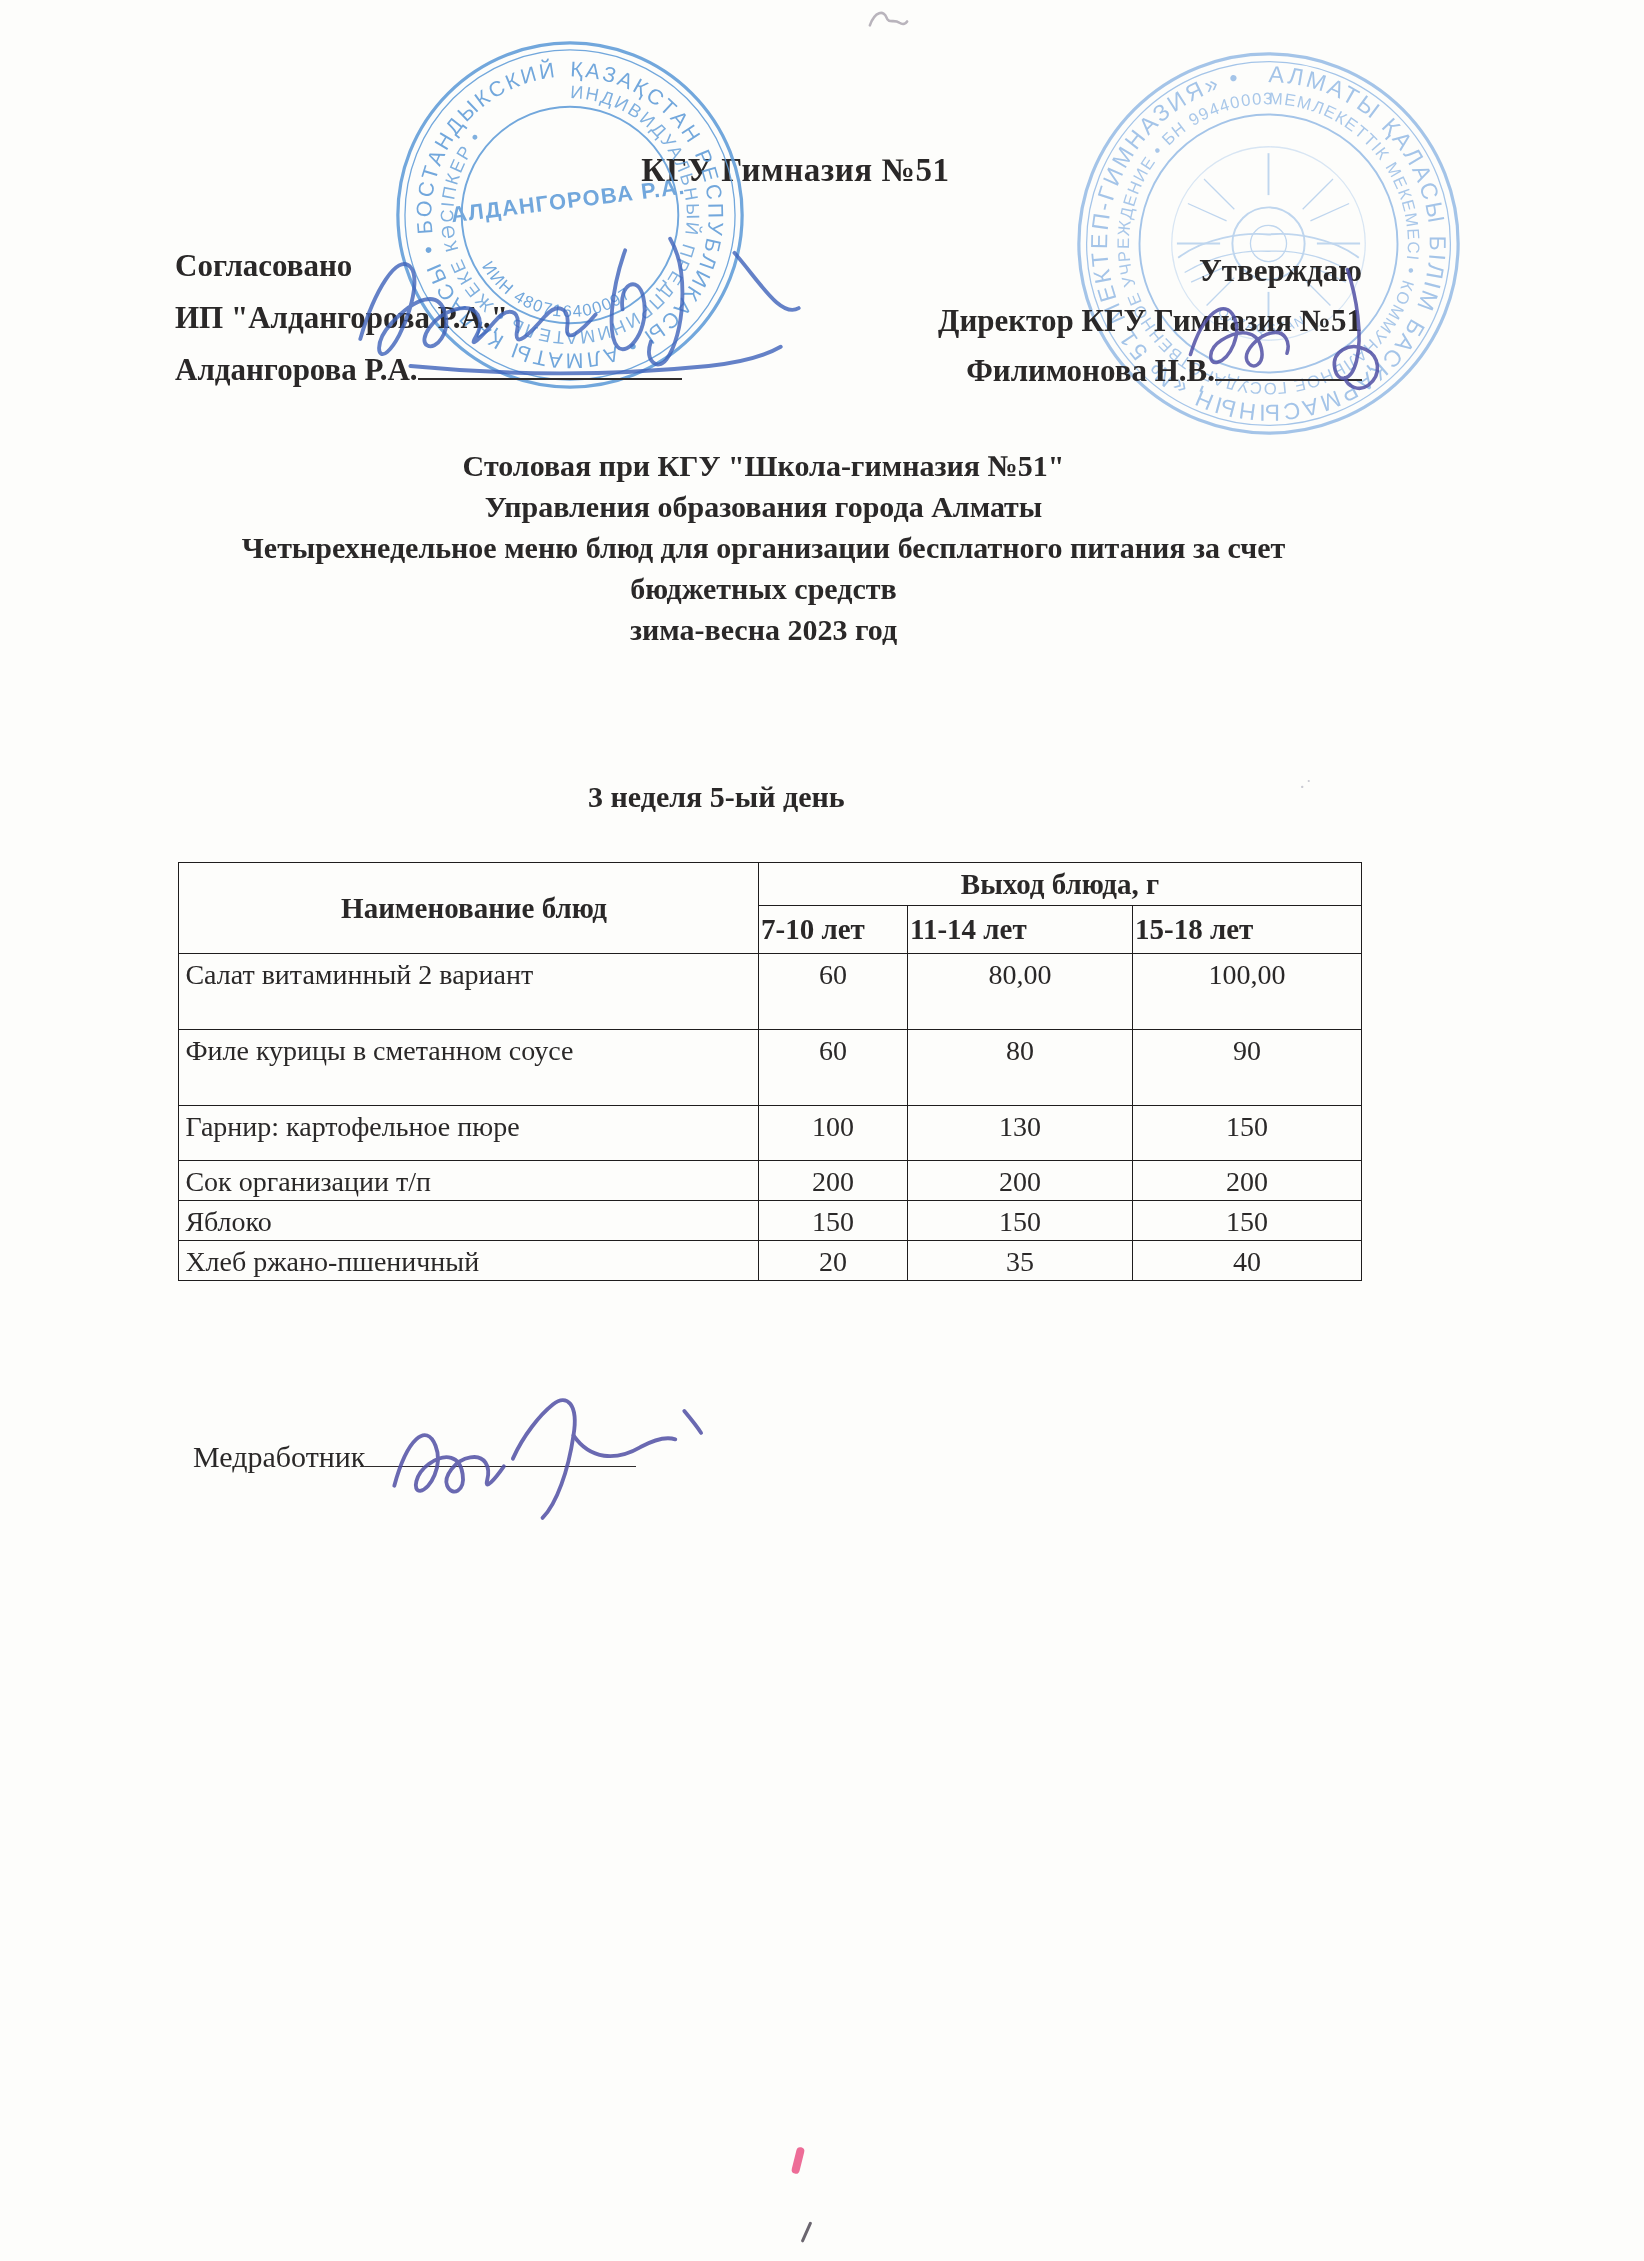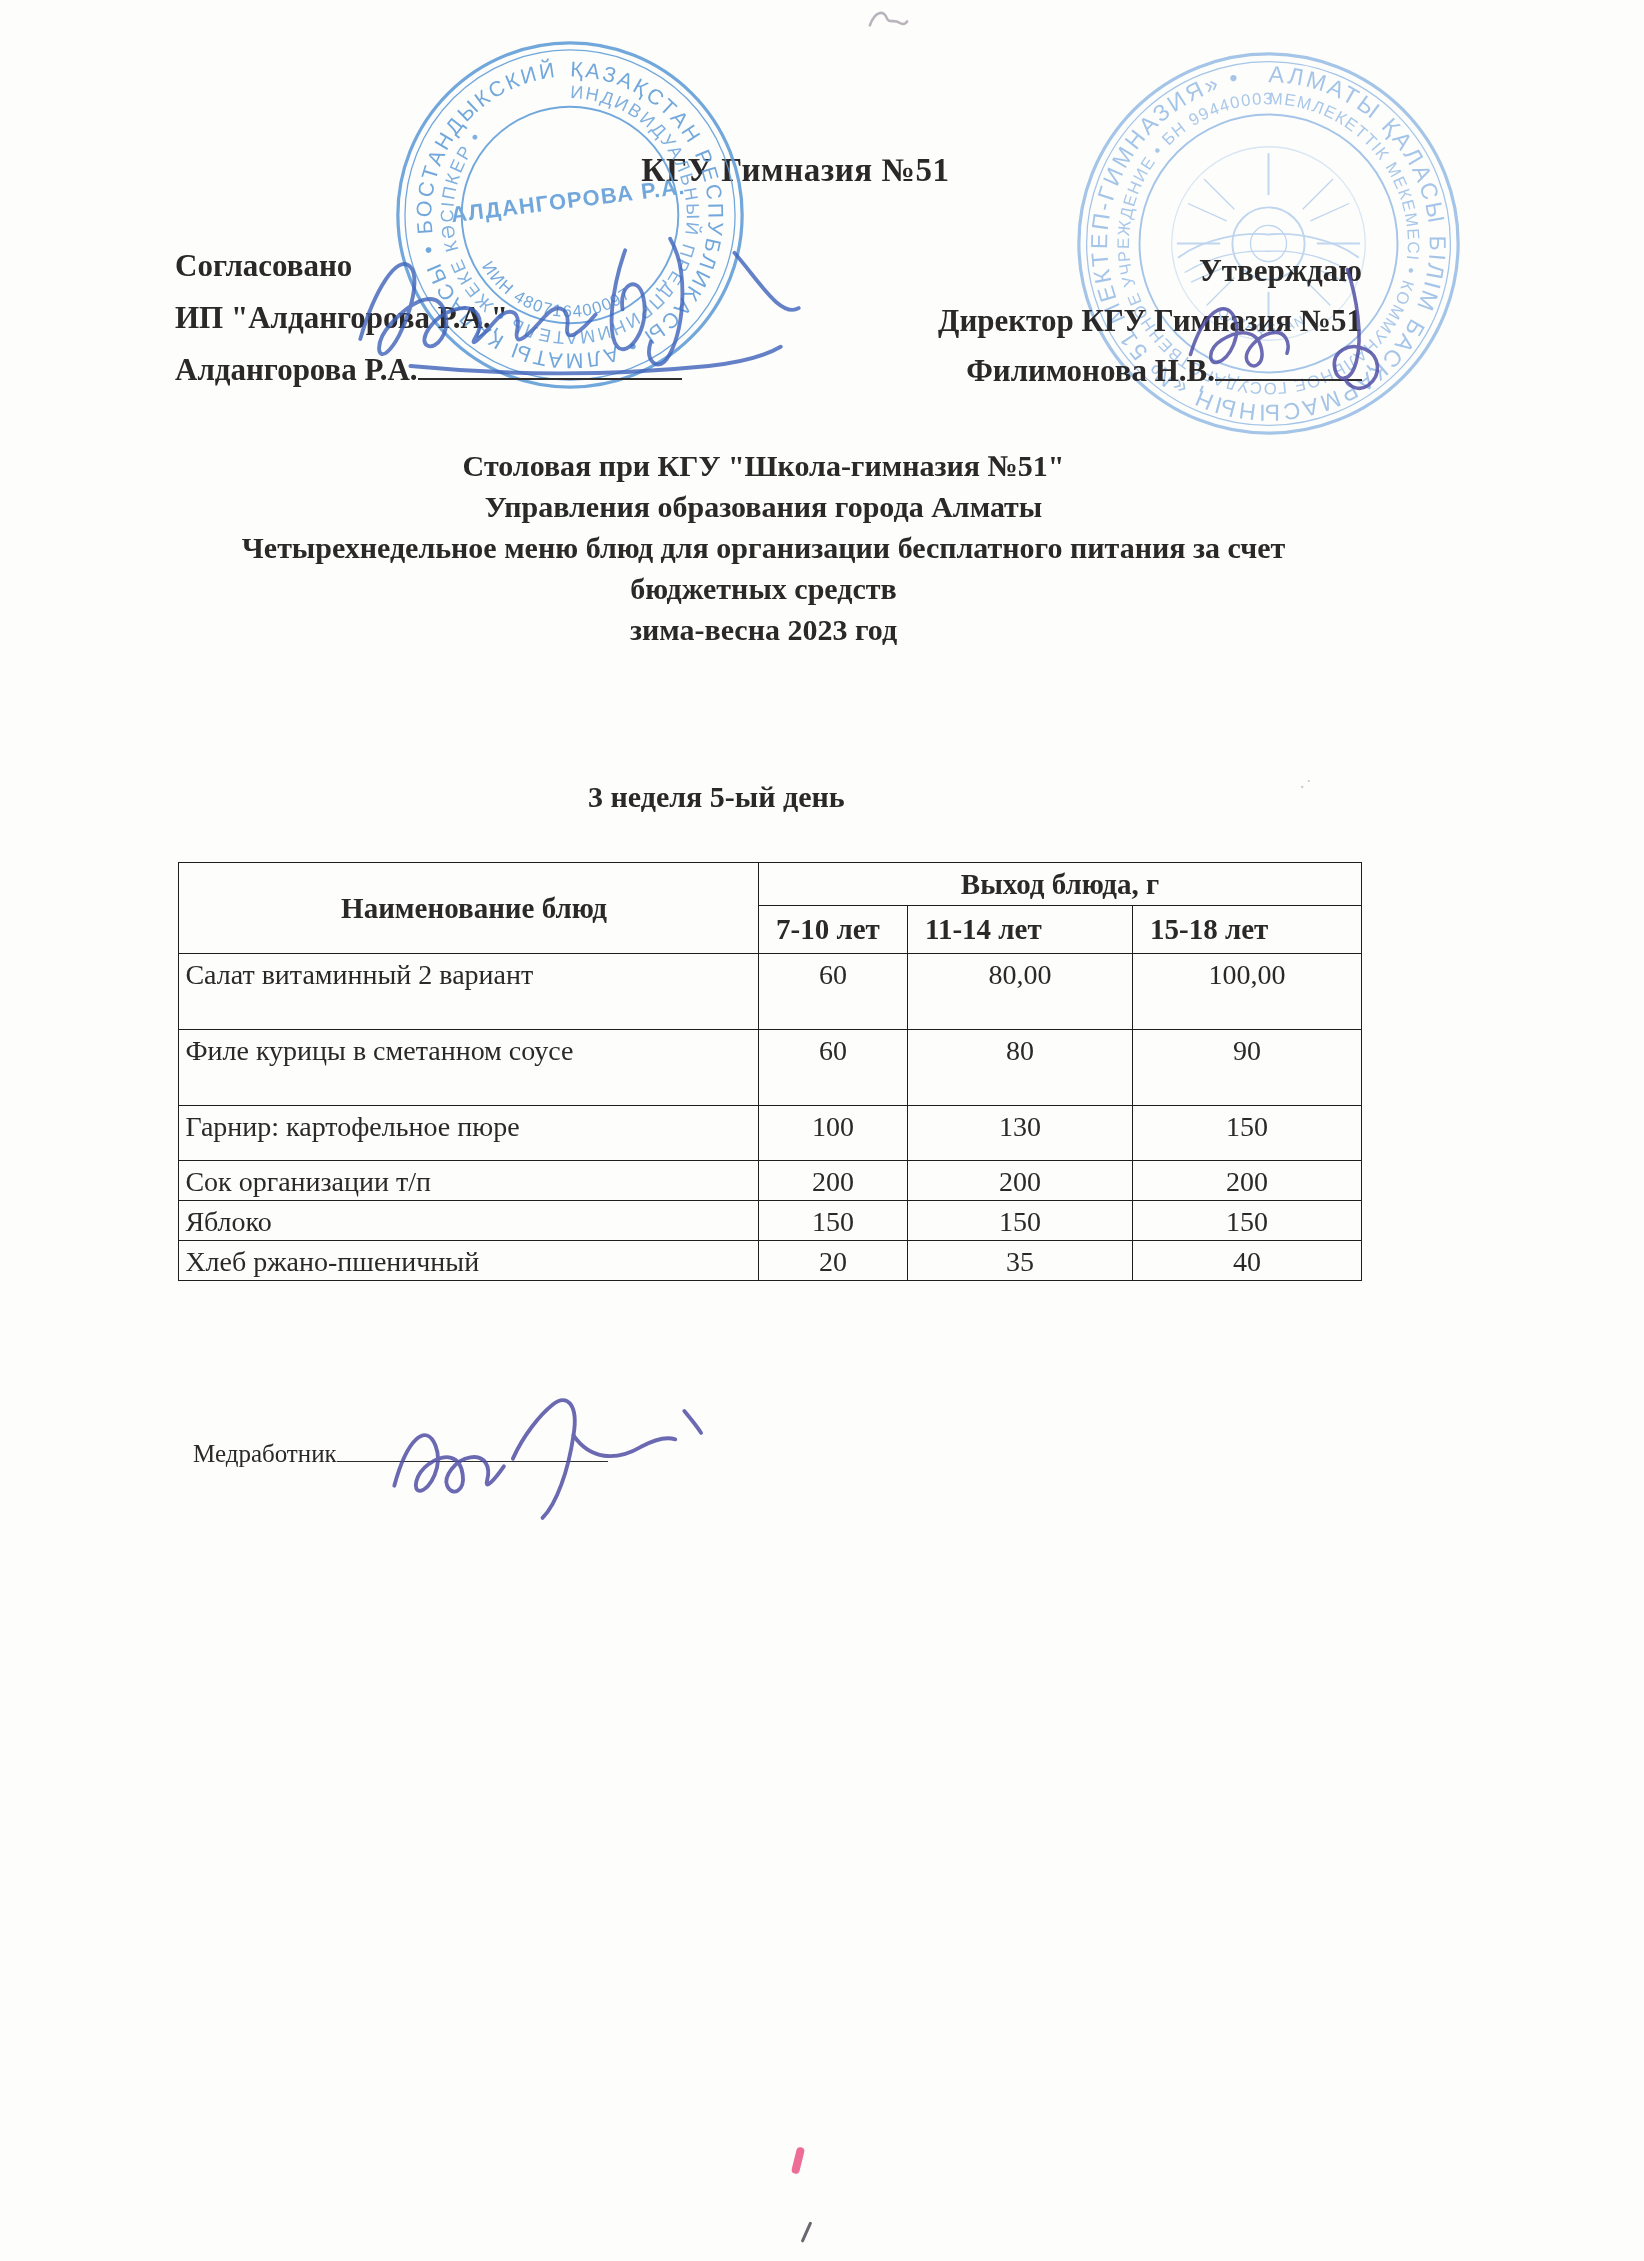--- a/index.html
+++ b/index.html
@@ -58,31 +58,31 @@
     overflow:hidden;
   }
   table.menu th{font-size:29px;}
   tr.hdr1{height:43px;}
   tr.hdr2{height:48px;}
   tr.r-tall{height:76px;}
   tr.r-mid{height:55px;}
   tr.r-short{height:40px;}
   th.dish-h{text-align:center;vertical-align:middle;padding-left:12px;}
   th.out-h{text-align:center;vertical-align:middle;border-bottom-width:2.6px;}
-  th.age-h{text-align:left;vertical-align:middle;padding-left:17px;font-weight:bold;}
+  th.age-h{text-align:left;vertical-align:middle;padding-left:2px;font-weight:bold;}
   td.dish{
     text-align:left;vertical-align:top;padding:5.2px 6.4px 0 6.4px;
   }
   td.val{
     text-align:center;vertical-align:top;padding-top:5.2px;
   }
   
   .footer-line{
     position:absolute;left:193px;top:1440px;
-    font-size:25px;white-space:nowrap;
+    font-size:30px;white-space:nowrap;
   }
   
   .stamp{position:absolute;pointer-events:none;}
   .stamp text{font-family:"Liberation Sans","DejaVu Sans",sans-serif;}
   .sig{position:absolute;pointer-events:none;}
   .artifact{position:absolute;pointer-events:none;}
   .pink-mark{
     position:absolute;left:794px;top:2147px;width:8.4px;height:27px;
     background:#e8487e;border-radius:4.5px;transform:rotate(14deg);opacity:.8;
   }

